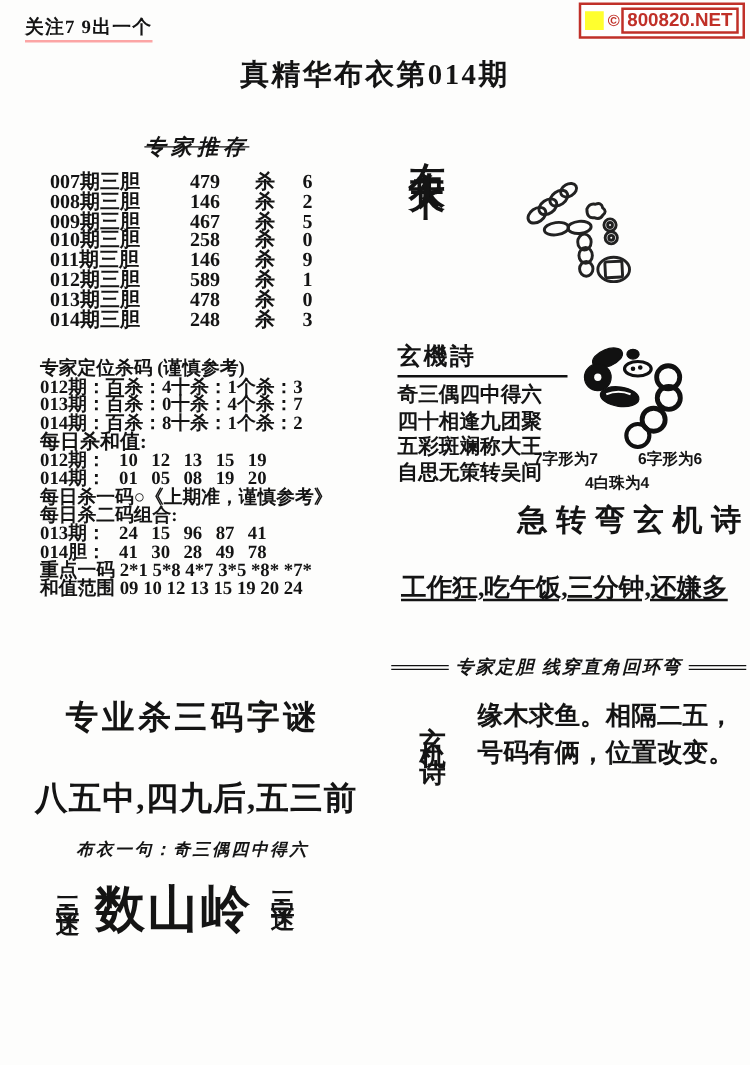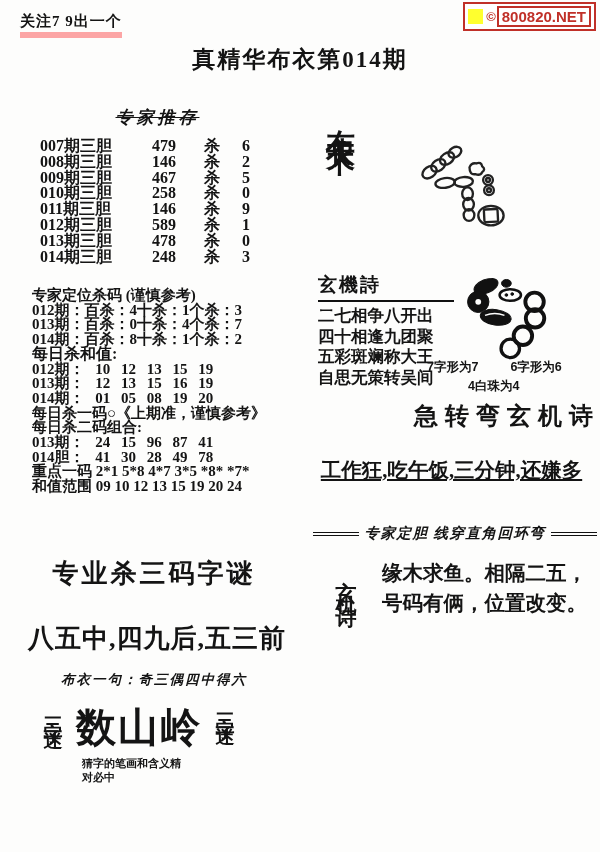--- a/index.html
+++ b/index.html
@@ -6,21 +6,21 @@
   html,body { width:600px; height:852px; }
   body {
     position:relative; width:600px; height:852px;
     background:#fdfdfc; color:#141414; overflow:hidden;
     font-family:"Liberation Serif","DejaVu Serif",serif;
   }
   .abs { position:absolute; }
 
   
   .watch-note { left:20px; top:12px; font-size:15px; font-weight:700;
-    border-bottom:6px solid #fca5a5; padding-bottom:1px; letter-spacing:1px; }
+    border-bottom:2px solid #fca5a5; padding-bottom:1px; letter-spacing:1px; }
   .badge { right:4px; top:2px; display:flex; align-items:center; gap:3px;
     border:2px solid #c03028; padding:2px 3px; background:#fff; }
   .badge .sq { width:15px; height:15px; background:#ffff2e; }
   .badge .pref { color:#c03028; font-size:13px; font-weight:700; margin-right:-2px;
     font-family:"Liberation Sans","DejaVu Sans",sans-serif; }
   .badge .site { border:2px solid #c03028; padding:0 3px; color:#c03028;
     font-size:15px; font-weight:700; font-family:Liberation Sans, sans-serif; }
   .main-title { left:0; top:44px; width:600px; text-align:center;
     font-size:23px; font-weight:700; letter-spacing:2px; }
 
@@ -149,43 +149,38 @@
   </div>
 </div>
 
 <div class="abs left-stats">
   <div class="t">专家定位杀码 (谨慎参考)</div>
   <div>012期：百杀：4十杀：1个杀：3</div>
   <div>013期：百杀：0十杀：4个杀：7</div>
   <div>014期：百杀：8十杀：1个杀：2</div>
   <div class="sum-t">每日杀和值:</div>
   <div class="nums">012期： 10 12 13 15 19</div>
-  <div class="nums">013期： 12 13 15 16 19</div>
   <div class="nums">014期： 01 05 08 19 20</div>
   <div>每日杀一码○《上期准，谨慎参考》</div>
   <div>每日杀二码组合:</div>
   <div class="nums">013期： 24 15 96 87 41</div>
   <div class="nums">014胆： 41 30 28 49 78</div>
   <div>重点一码 2*1 5*8 4*7 3*5 *8* *7*</div>
   <div>和值范围 09 10 12 13 15 19 20 24</div>
 </div>
 
 <div class="abs riddle">
   <div class="t1">专业杀三码字谜</div>
   <div class="t2">八五中,四九后,五三前</div>
   <div class="t3">布衣一句：奇三偶四中得六</div>
 </div>
 
 <div class="abs threechar">
   <div class="tc-side tc-left vert">三字迷</div>
   <div class="tc-answer">数山岭</div>
-  <div class="tc-note">
-    <div>猜字的笔画和含义精</div>
-    <div>对必中</div>
-  </div>
   <div class="tc-side tc-right vert">三字迷</div>
 </div>
 
 <div class="abs buyi-vert vert">布衣天下I</div>
 
 <svg class="abs" style="left:372px; top:128px;" width="195" height="142" viewBox="0 0 200 145">
   <g fill="none" stroke="#222" stroke-width="2.4">
     <ellipse cx="59" cy="45" rx="8" ry="5.5" transform="rotate(-35 59 45)"></ellipse>
     <ellipse cx="68" cy="38" rx="8" ry="5.5" transform="rotate(-35 68 38)"></ellipse>
     <ellipse cx="77" cy="31" rx="8" ry="5.5" transform="rotate(-35 77 31)"></ellipse>
@@ -200,21 +195,21 @@
     <ellipse cx="98" cy="67" rx="5.5" ry="6.5"></ellipse>
     <ellipse cx="99" cy="78" rx="5.5" ry="6.5"></ellipse>
     <ellipse cx="99.5" cy="89" rx="5.5" ry="6"></ellipse>
     <ellipse cx="122" cy="89.5" rx="13" ry="10"></ellipse>
     <rect x="115" y="83" width="14" height="13" rx="1.5" transform="rotate(-3 122 89)"></rect>
   </g>
 </svg>
 
 <div class="abs poem">
   <span class="hd">玄機詩</span>
-  <div class="ln">二七相争八开出</div>
+  <div class="ln">奇三偶四中得六</div>
   <div class="ln">四十相逢九团聚</div>
   <div class="ln">五彩斑斓称大王</div>
   <div class="ln">自思无策转吴间</div>
 </div>
 
 <svg class="abs" style="left:452px; top:262px;" width="102" height="100" viewBox="0 0 105 103">
   <g stroke="#111" fill="#111">
     <ellipse cx="35" cy="25" rx="13" ry="7" transform="rotate(-22 35 25)"></ellipse>
     <ellipse cx="56" cy="22" rx="5" ry="4"></ellipse>
     <circle cx="27" cy="41" r="11"></circle>

